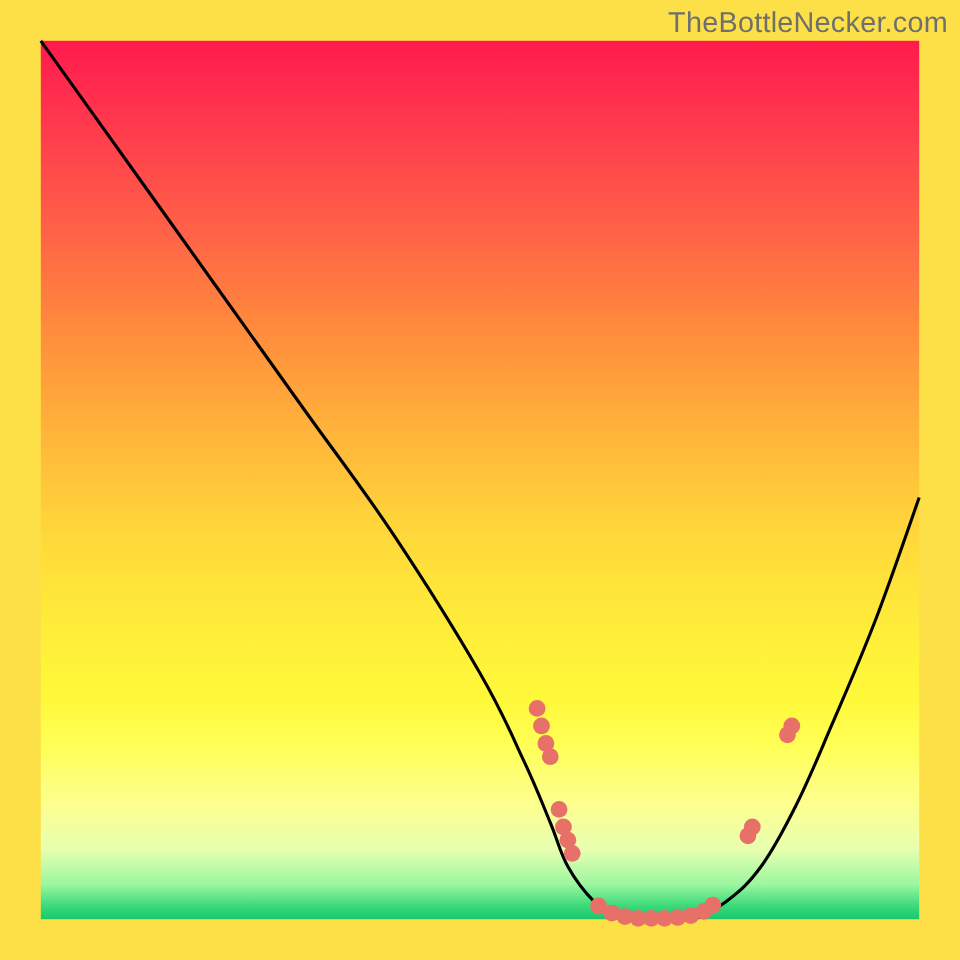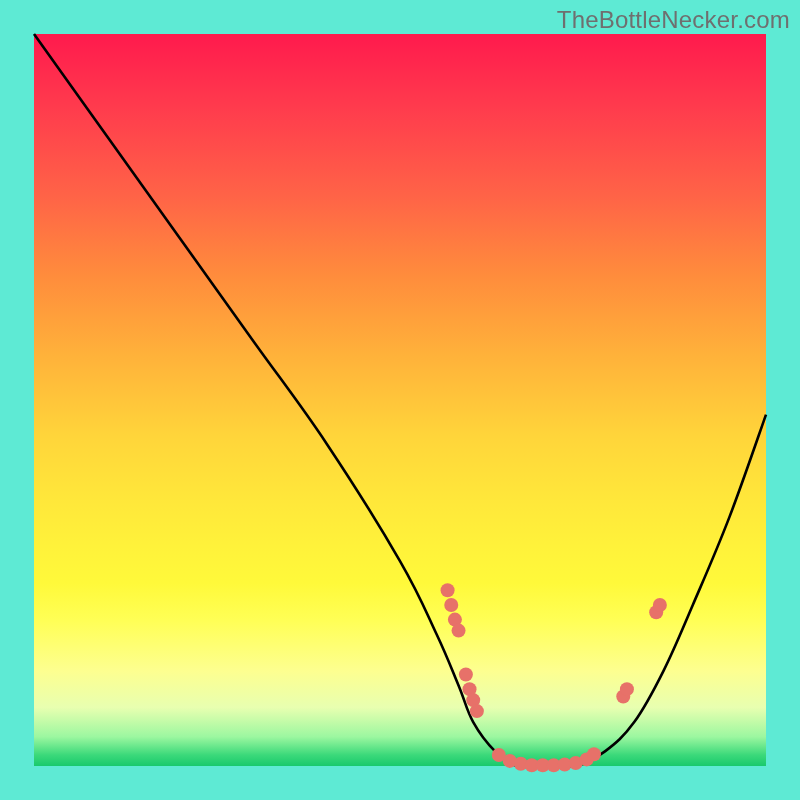--- a/index.html
+++ b/index.html
@@ -10,21 +10,21 @@
     background: #000;
     overflow: hidden;
     font-family: Arial, Helvetica, sans-serif;
   }
   .frame {
     position: absolute;
     left: 0;
     top: 0;
     width: 800px;
     height: 800px;
-    background: #5eead4;
+    background: #fde047;
   }
   .plot-area {
     position: absolute;
     left: 34px;
     top: 34px;
     width: 732px;
     height: 732px;
     
     background: linear-gradient(to bottom,
       #ff1a4d 0%,

